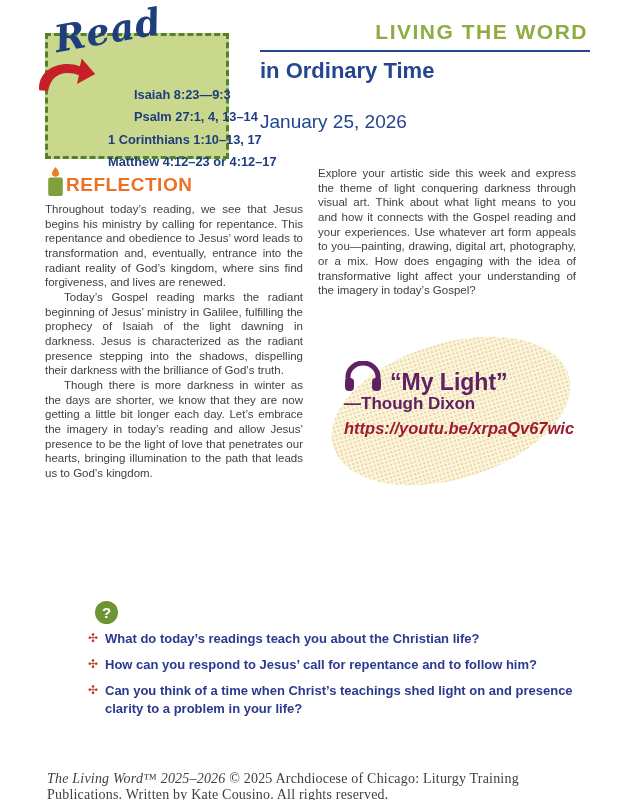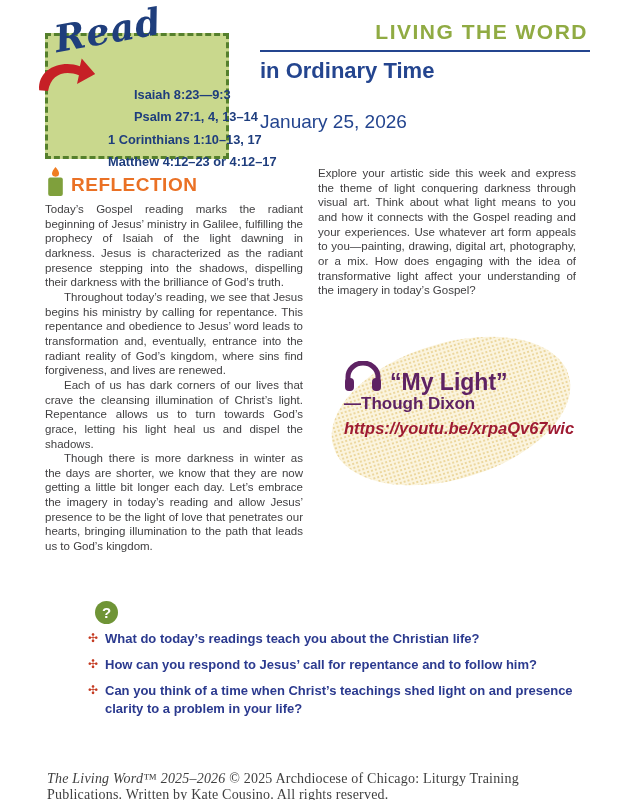--- a/index.html
+++ b/index.html
@@ -36,21 +36,21 @@
   .sunday-title {
     position:absolute; left:260px; top:58px;
     color:#24458f; font-weight:800; font-size:22px; line-height:25px;
   }
   .date-line { position:absolute; left:260px; top:111px; color:#24458f; font-size:19px; }
 
   
   .column { position:absolute; top:166px; width:258px; }
   .col-left { left:45px; }
   .col-right { left:318px; }
-  .section-heading { display:flex; align-items:flex-end; gap:5px; height:30px; margin-bottom:6px; }
+  .section-heading { display:flex; align-items:flex-end; height:30px; margin-bottom:6px; }
   .section-heading .hd-text {
     color:#ea7125; font-weight:800; font-size:19px; letter-spacing:0.5px; line-height:22px;
   }
   .body-copy p {
     color:#414042; font-size:11.5px; line-height:14.65px;
     text-align:justify; text-justify:inter-word;
   }
   .body-copy p + p { text-indent:19px; }
 
   
@@ -118,23 +118,22 @@
 
   <div class="column col-left">
     <div class="section-heading">
       <svg width="21" height="30" viewBox="0 0 21 30">
         <path d="M10.5,1 C13.5,4.5 15,7 13.5,9.5 C12.6,11 8.6,11 7.6,9.5 C6.2,7.2 7.6,4.5 10.5,1 Z" fill="#ef7d22"></path>
         <rect x="3.2" y="11.5" width="14.6" height="18.5" rx="2" fill="#7fa03c"></rect>
       </svg>
       <span class="hd-text">REFLECTION</span>
     </div>
     <div class="body-copy">
+      <p>Throughout today’s reading, we see that Jesus begins his ministry by calling for repentance. This repentance and obedience to Jesus’ word leads to transformation and, eventually, entrance into the radiant reality of God’s kingdom, where sins find forgiveness, and lives are renewed.</p>
       <p>Today’s Gospel reading marks the radiant beginning of Jesus’ ministry in Galilee, fulfilling the prophecy of Isaiah of the light dawning in darkness. Jesus is characterized as the radiant presence stepping into the shadows, dispelling their darkness with the brilliance of God’s truth.</p>
-      <p>Throughout today’s reading, we see that Jesus begins his ministry by calling for repentance. This repentance and obedience to Jesus’ word leads to transformation and, eventually, entrance into the radiant reality of God’s kingdom, where sins find forgiveness, and lives are renewed.</p>
-      <p>Each of us has dark corners of our lives that crave the cleansing illumination of Christ’s light. Repentance allows us to turn towards God’s grace, letting his light heal us and dispel the shadows.</p>
       <p>Though there is more darkness in winter as the days are shorter, we know that they are now getting a little bit longer each day. Let’s embrace the imagery in today’s reading and allow Jesus’ presence to be the light of love that penetrates our hearts, bringing illumination to the path that leads us to God’s kingdom.</p>
     </div>
   </div>
 
   <div class="column col-right">
     <div class="body-copy">
       <p>Explore your artistic side this week and express the theme of light conquering darkness through visual art. Think about what light means to you and how it connects with the Gospel reading and your experiences. Use whatever art form appeals to you—painting, drawing, digital art, photography, or a mix. How does engaging with the idea of transformative light affect your understanding of the imagery in today’s Gospel?</p>
     </div>
   </div>
 

